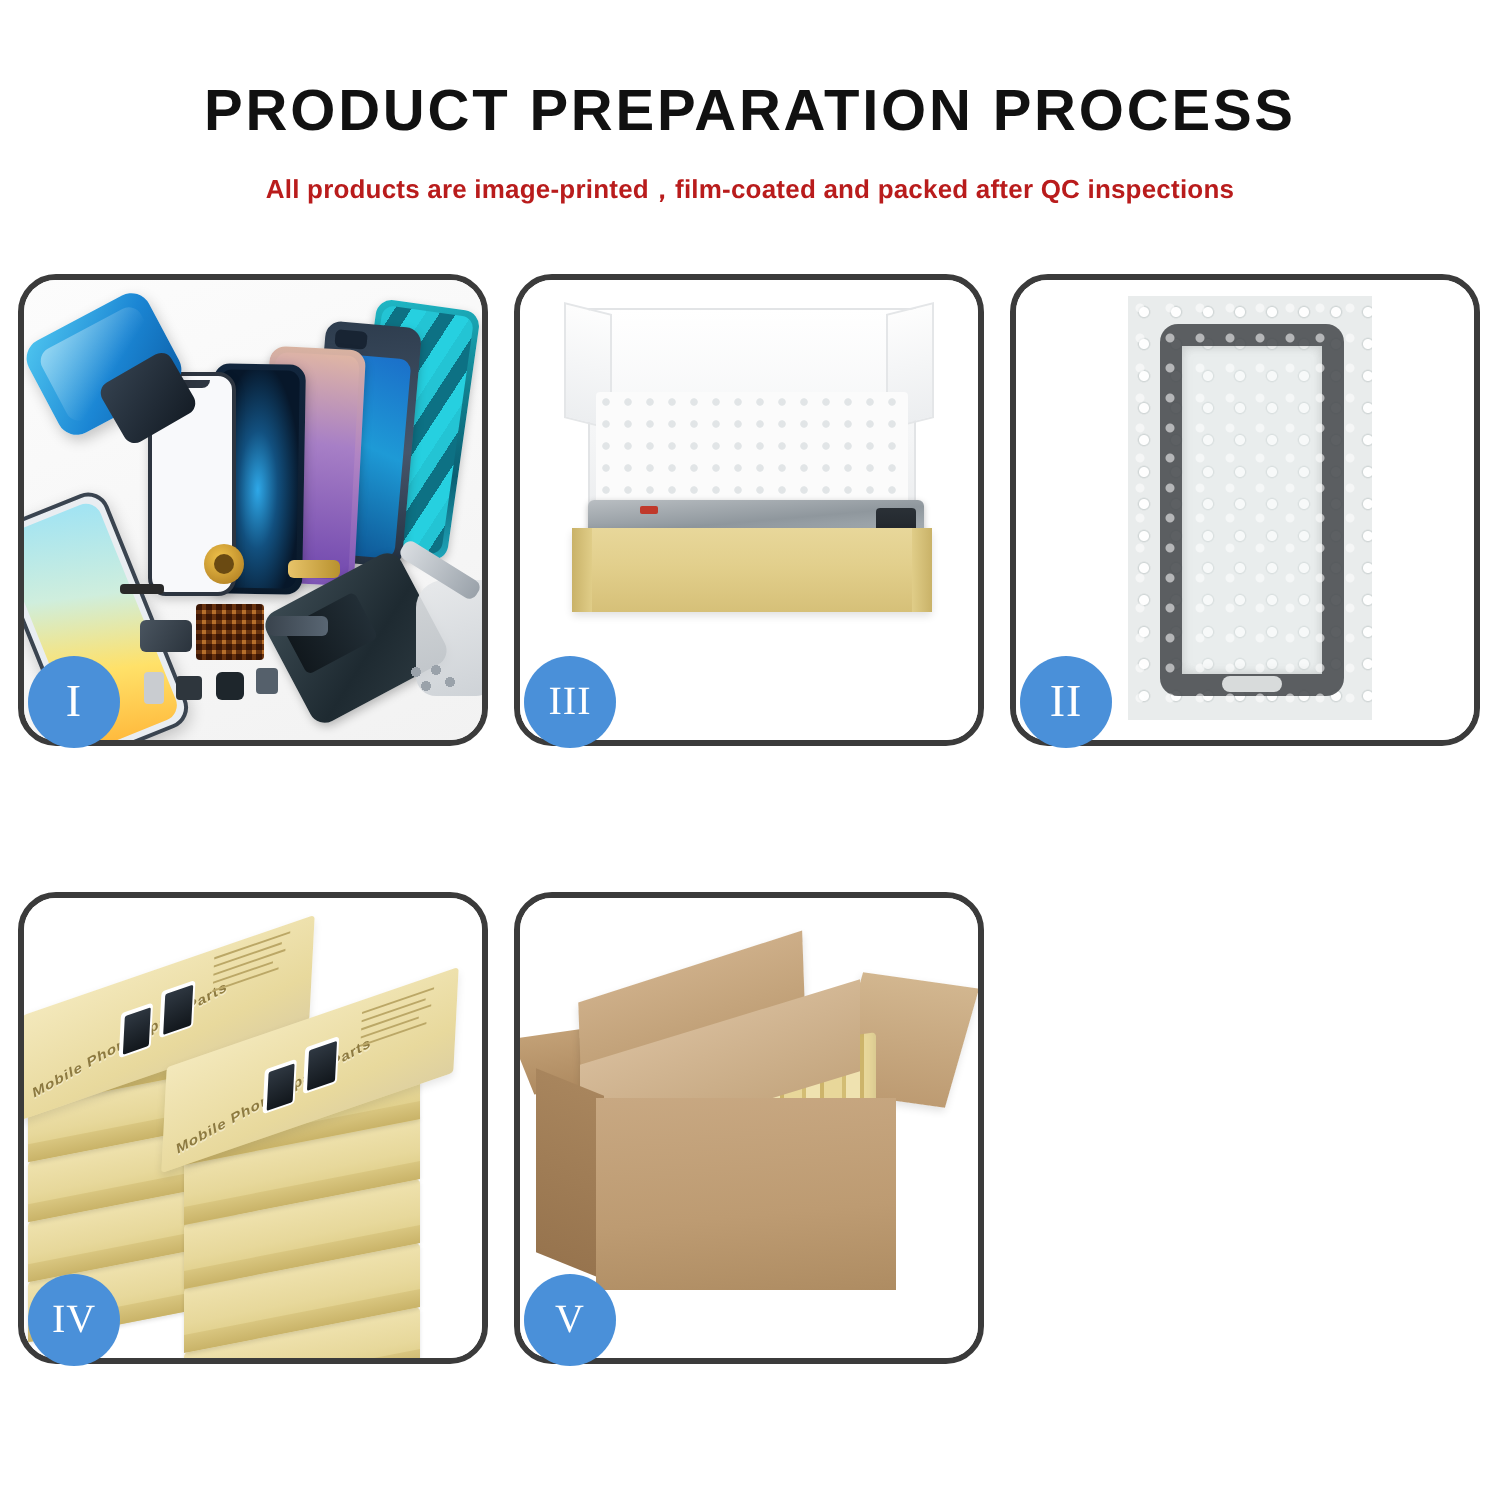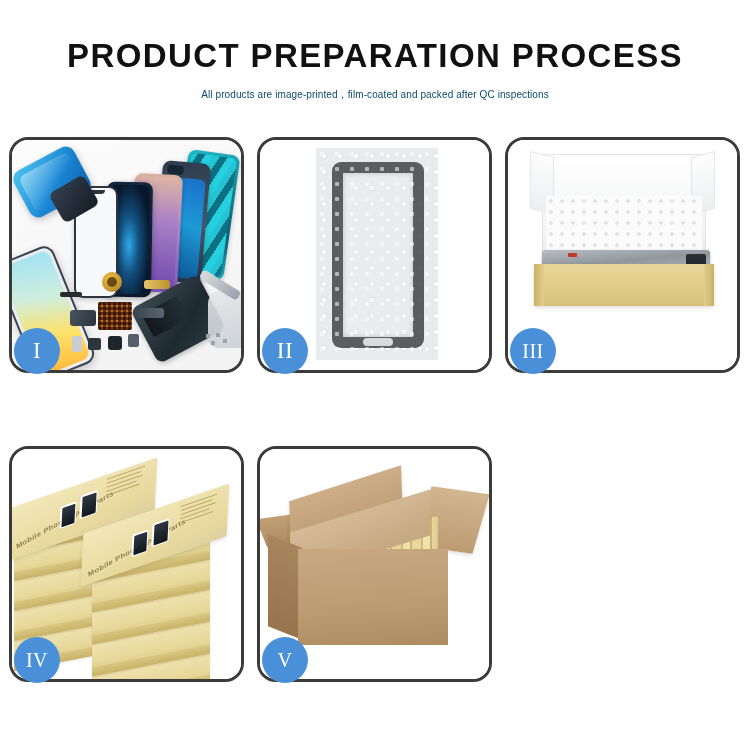--- a/index.html
+++ b/index.html
@@ -22,33 +22,33 @@
 
   
   .header {
     position: absolute;
     top: 36px;
     left: 0;
     width: 750px;
     text-align: center;
   }
   .title {
-    font-size: 33px;
+    font-size: 29px;
     font-weight: 700;
     letter-spacing: 1.4px;
     color: #111111;
     line-height: 40px;
     white-space: nowrap;
     font-family: "Liberation Sans", sans-serif;
   }
   .subtitle {
     margin-top: 9px;
-    font-size: 10px;
-    font-weight: 400;
-    color: #0c4a6e;
+    font-size: 13px;
+    font-weight: 700;
+    color: #b91c1c;
     letter-spacing: 0.1px;
     line-height: 20px;
     white-space: nowrap;
     font-family: "Liberation Sans", sans-serif;
   }
 
   
   .grid {
     position: absolute;
     top: 137px;
@@ -441,40 +441,40 @@
         <div class="part pt-sm4"></div>
         <div class="part pt-hand"></div>
         <div class="part pt-tools"></div>
         <div class="part pt-screws"></div>
       </div>
       <div class="badge">I</div>
     </div>
 
     <div class="panel">
       <div class="panel-inner p3bg">
-        <div class="bubble-wrap">
-          <div class="screen-outline"></div>
-          <div class="bubble-overlay"></div>
-        </div>
-      </div>
-      <div class="badge">II</div>
-    </div>
-
-    <div class="panel">
-      <div class="panel-inner p3bg">
         <div class="box3-back"></div>
         <div class="box3-flapL"></div>
         <div class="box3-flapR"></div>
         <div class="foam"></div>
         <div class="screen3">
           <span class="redmark"></span>
         </div>
         <div class="box3-front"></div>
       </div>
       <div class="badge small">III</div>
+    </div>
+
+    <div class="panel">
+      <div class="panel-inner p3bg">
+        <div class="bubble-wrap">
+          <div class="screen-outline"></div>
+          <div class="bubble-overlay"></div>
+        </div>
+      </div>
+      <div class="badge">II</div>
     </div>
 
     <div class="panel">
       <div class="panel-inner p3bg">
         <div class="stack">
           <div class="kbox kb-L5">
               <span class="side"></span>
             </div>
           <div class="kbox kb-L4">
               <span class="side"></span>

